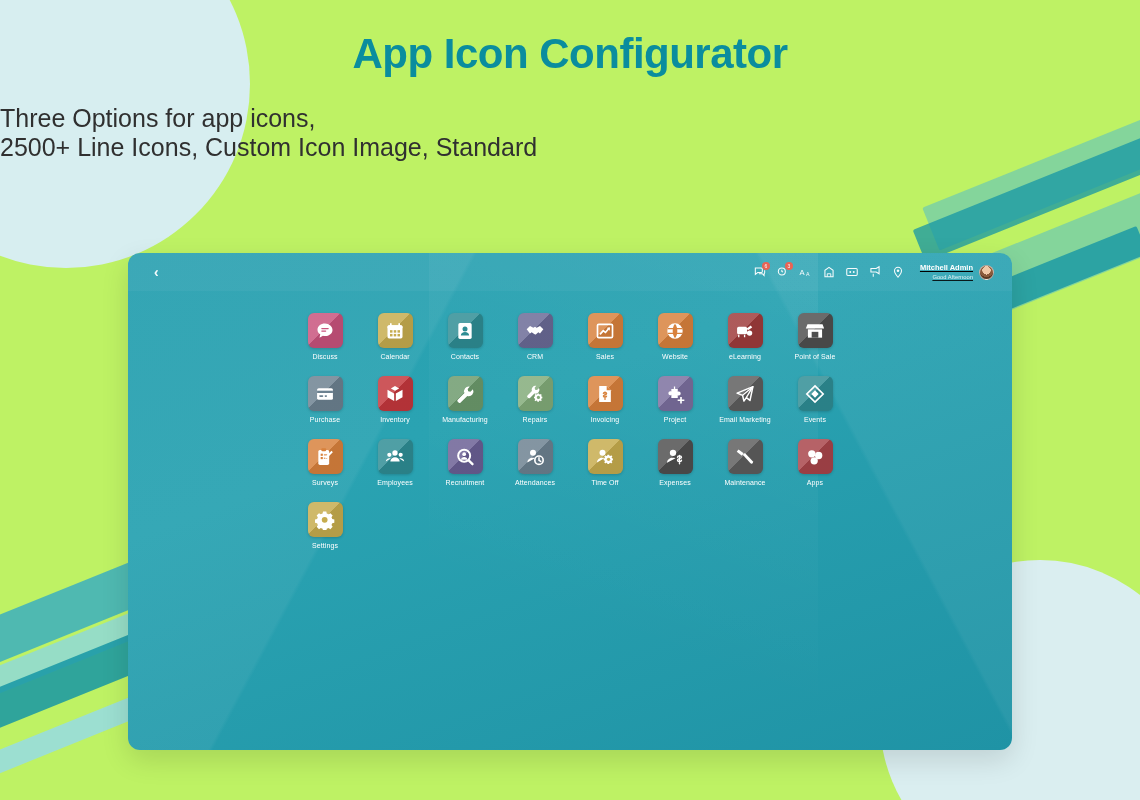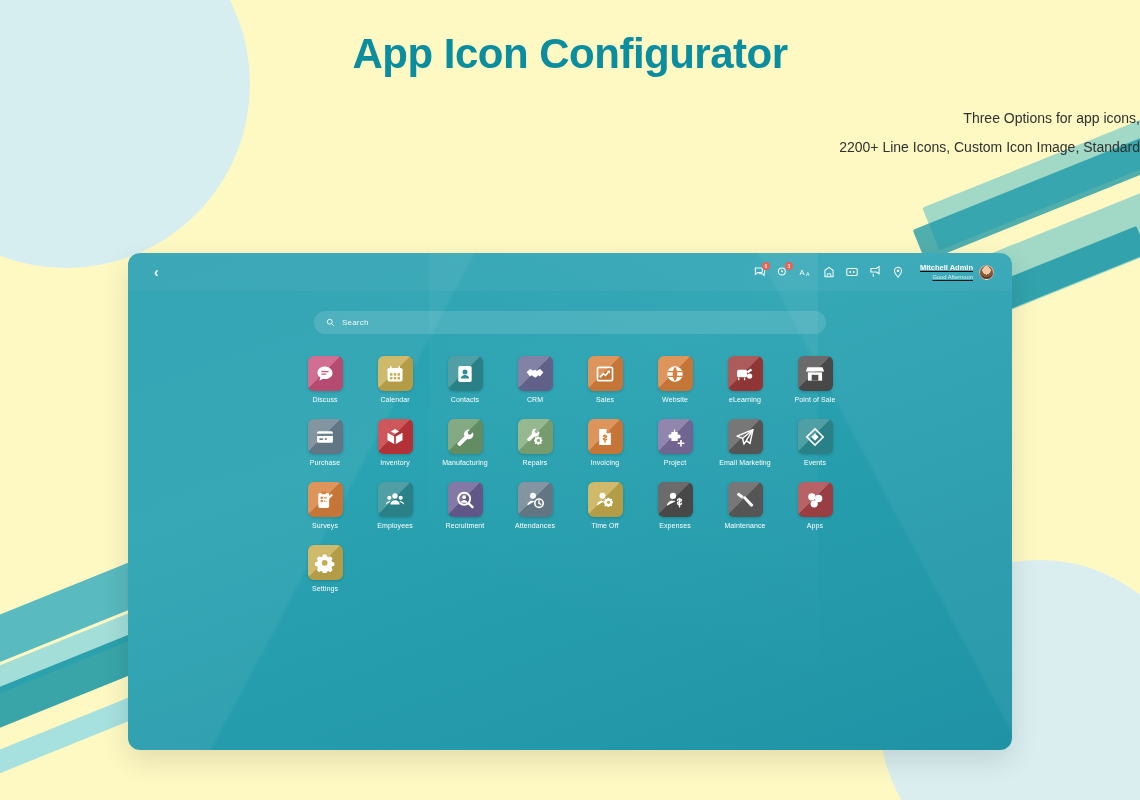--- a/index.html
+++ b/index.html
@@ -2,21 +2,21 @@
 <html><head>
 <meta charset="utf-8">
 <style>
   * { box-sizing: border-box; margin: 0; padding: 0; }
   html, body {
     width: 1140px; height: 800px;
     background: #ffffff;
     font-family: "Liberation Sans", sans-serif;
     overflow: hidden;
   }
-  .page { position: relative; width: 1140px; height: 800px; background: #fef9c3; overflow: hidden; }
+  .page { position: relative; width: 1140px; height: 800px; background: #bef264; overflow: hidden; }
 
   
   .deco { position: absolute; pointer-events: none; }
   .circle-tl {
     left: -118px; top: -100px; width: 368px; height: 368px;
     border-radius: 50%; background: #d7eef0;
   }
   .circle-br {
     right: -60px; bottom: -80px; width: 320px; height: 320px;
     border-radius: 50%; background: #daeef0;
@@ -40,22 +40,22 @@
 
   
   .headline {
     position: absolute; left: 0; right: 0; top: 30px;
     text-align: center;
     font-size: 42px; font-weight: bold; letter-spacing: -0.5px;
     color: #0a8d9e;
   }
   .subhead {
     position: absolute; left: 0; right: 0; top: 104px;
-    text-align: right;
-    font-size: 14px; line-height: 29px; color: #303030;
+    text-align: left;
+    font-size: 25px; line-height: 29px; color: #303030;
   }
   .subhead div { display: block; }
 
   
   .window {
     position: absolute; left: 128px; top: 253px;
     width: 884px; height: 497px;
     border-radius: 12px;
     background:
       linear-gradient(118deg, rgba(255,255,255,0.055) 0%, rgba(255,255,255,0.055) 30%, rgba(255,255,255,0) 30.4%),
@@ -148,21 +148,21 @@
   <div class="deco stripes-tr">
     <div class="band tr1"></div>
       <div class="band tr2"></div>
     <div class="band tr3"></div>
       <div class="band tr4"></div>
   </div>
 
   <div class="headline">App Icon Configurator</div>
   <div class="subhead">
     <div>Three Options for app icons,</div>
-    <div>2200+ Line Icons, Custom Icon Image, Standard</div>
+    <div>2500+ Line Icons, Custom Icon Image, Standard</div>
   </div>
 
   <div class="deco stripes-bl">
     <div class="band bl1"></div>
       <div class="band bl2"></div>
     <div class="band bl3"></div>
       <div class="band bl4"></div>
   </div>
 
   <div class="window">
@@ -220,29 +220,20 @@
         <div class="user-box">
           <div class="user-text">
             <div class="user-name">Mitchell Admin</div>
             <div class="user-greet">Good Afternoon</div>
           </div>
           <div class="avatar"></div>
         </div>
       </div>
     </div>
 
-    <div class="search-wrap">
-      <div class="search-bar">
-        <svg viewBox="0 0 24 24">
-            <circle cx="10" cy="10" r="6.5" fill="none" stroke="#fff" stroke-width="2.4"></circle>
-            <path stroke="#fff" stroke-width="2.4" stroke-linecap="round" d="M15 15l5 5"></path>
-          </svg>
-        <span class="search-ph">Search</span>
-      </div>
-    </div>
 
     <div class="grid">
         <div class="app">
           <div class="app-tile" style="background: rgb(200, 82, 124);">
             <svg viewBox="0 0 24 24">
               <path d="M12 3C6.9 3 3 6.3 3 10.4c0 2.3 1.3 4.3 3.3 5.6L5.4 20l4.1-2.2c.8.2 1.6.3 2.5.3 5.1 0 9-3.3 9-7.4S17.1 3 12 3z" fill="#fff"></path>
               <rect x="7.5" y="8.3" width="9" height="1.5" rx=".7" fill="#c8527c"></rect>
               <rect x="7.5" y="11.3" width="6" height="1.5" rx=".7" fill="#c8527c"></rect>
             </svg>
           </div>

